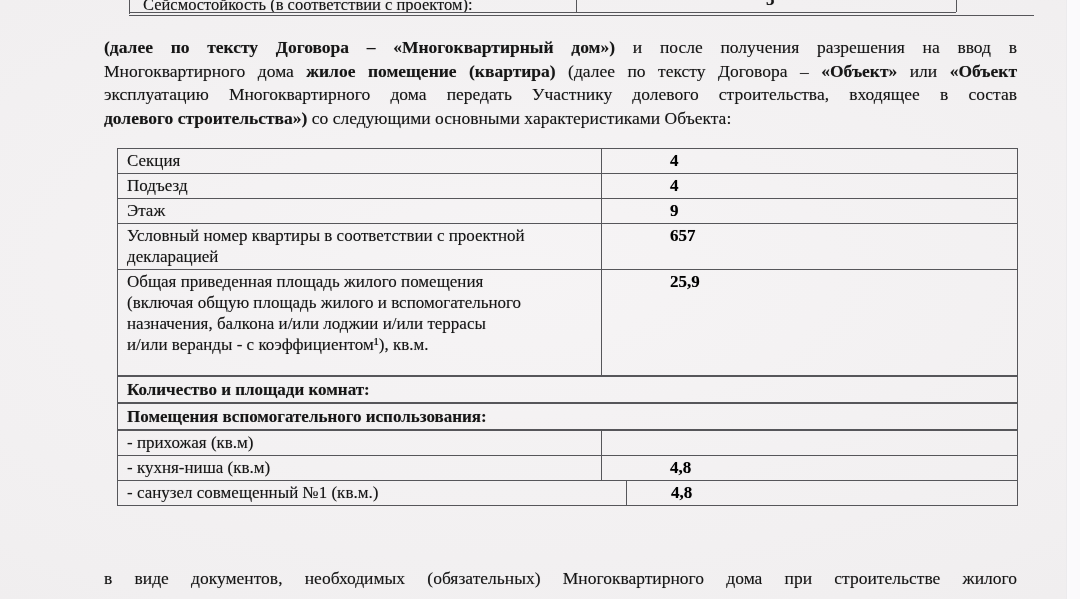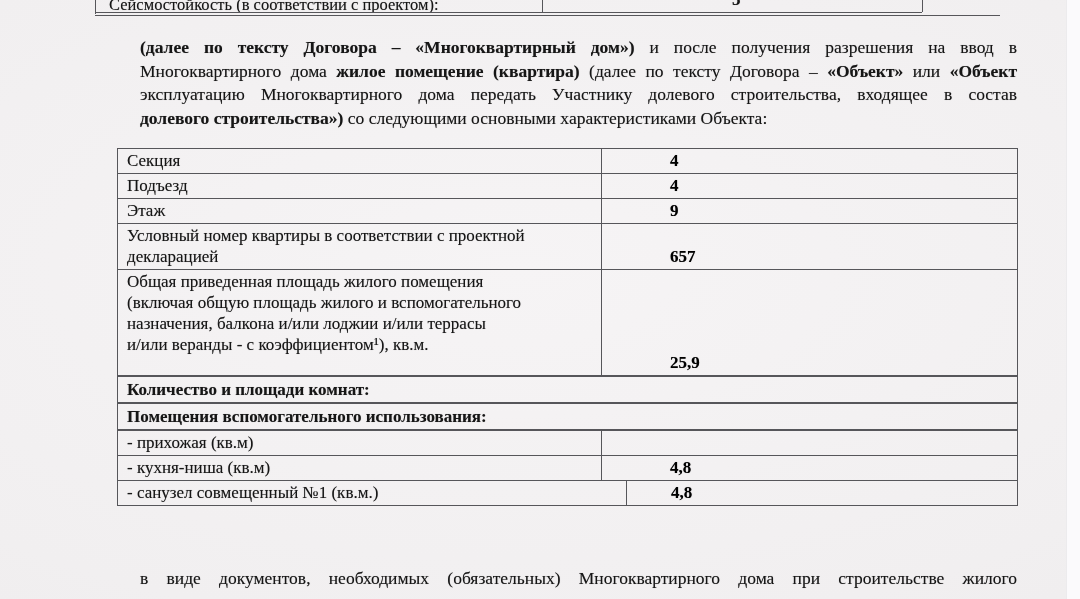--- a/index.html
+++ b/index.html
@@ -18,50 +18,50 @@
   .soft{ text-shadow:0 0 0.7px rgba(40,40,40,0.45); }
 
   
   .right-strip{
     position:absolute;top:0;right:0;width:14px;height:599px;
     background:#fbfafc;border-left:1px solid rgba(0,0,0,0.06);
   }
 
   
   .top-table{
-    position:absolute;left:95px;top:0;width:905px;height:20px;
+    position:absolute;left:129px;top:0;width:905px;height:20px;
   }
   .top-table .vline{position:absolute;top:0;width:1px;background:#56565a;}
   .top-table .hline{position:absolute;height:1px;background:#56565a;}
   .top-clip{
     position:absolute;left:0;top:0;width:905px;height:12px;overflow:hidden;
   }
   .top-clip .lbl{
     position:absolute;left:14px;top:-5px;font-size:16.5px;white-space:nowrap;
   }
   .top-clip .val{
     position:absolute;left:637px;top:-10px;font-size:17px;font-weight:bold;
   }
 
   
   .intro{
     position:absolute;left:104px;top:36px;width:913px;
     font-size:17.5px;line-height:23.6px;
   }
-  .par-line{text-align:justify;text-align-last:justify;margin-left:36px;}
+  .par-line{text-align:justify;text-align-last:justify;}
   .par-line.align-left{text-align-last:left;}
   .par-line b{font-weight:700;}
 
   
   .char-table{
     position:absolute;left:117px;top:148px;width:901px;
     border:1px solid #56565a;
     font-size:17px;line-height:21px;
   }
-  .t-row{display:flex;border-top:1px solid #56565a;align-items:flex-end;}
+  .t-row{display:flex;border-top:1px solid #56565a;}
   .t-row:first-child{border-top:none;}
   .t-row.section{border-top-width:2px;}
   .t-row.section + .t-row{border-top-width:2px;}
   .t-label{
     width:484px;border-right:1px solid #56565a;
     padding:1px 6px 2px 9px;white-space:pre-line;
   }
   .t-value{
     flex:1;padding:1px 4px 2px 68px;font-weight:bold;color:#000;
   }

